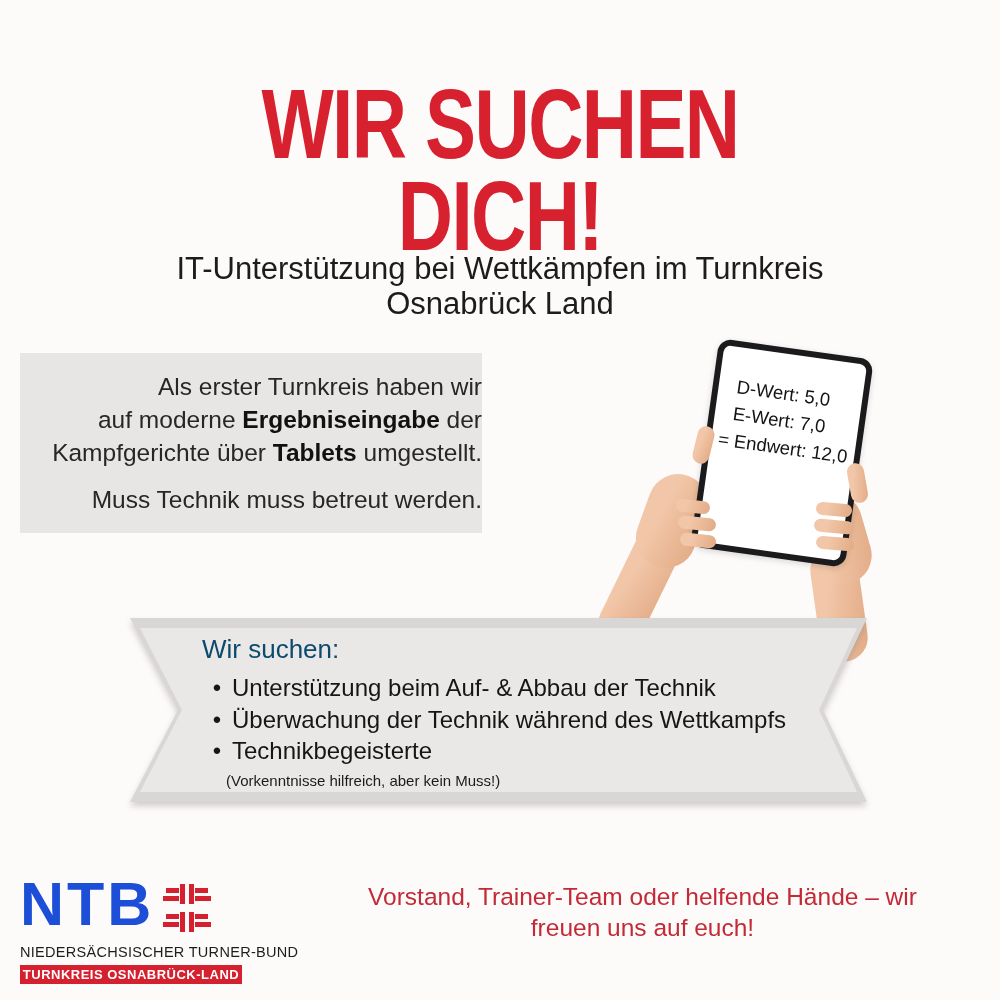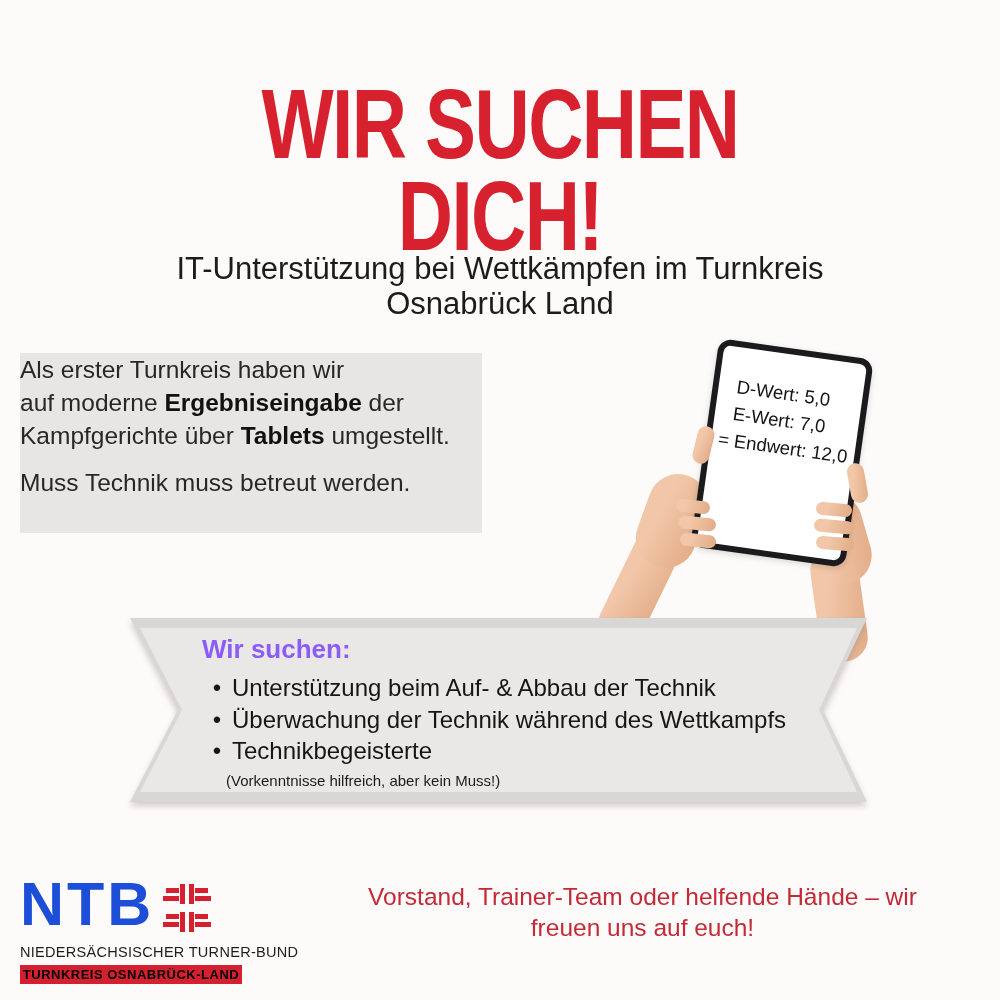--- a/index.html
+++ b/index.html
@@ -9,22 +9,22 @@
 
   
   .headline { position:absolute; top:30px; left:0; width:1000px; text-align:center;
               color:#d8212f; font-weight:bold; font-size:98px; line-height:0.94;
               letter-spacing:-2px; transform:scaleX(0.78); transform-origin:50% 0; }
   .subtitle { position:absolute; top:203px; left:0; width:1000px; text-align:center;
               color:#1c1c1c; font-size:31px; line-height:35px; font-weight:400; }
 
   
   .info-box { position:absolute; left:20px; top:305px; width:462px; height:180px;
-              background:#e8e6e5; text-align:left; color:#272727;
-              font-size:24.5px; line-height:33px; }
+              background:#e8e6e5; text-align:right; color:#272727;
+              font-size:24.5px; line-height:33px; padding-top:17px; }
   .info-box b { color:#111; }
   .info-box .para2 { margin-top:14px; }
 
   
   .scene { position:absolute; left:560px; top:270px; width:440px; height:340px; }
   .skin, .palm, .arm, .finger, .thumb { background:#edbfa0; }
   .arm, .palm, .finger, .thumb { position:absolute; border-radius:999px;
           background:linear-gradient(100deg,#f2c7a9 30%,#e3ad88 95%); }
   .arm-left    { left:58px;  top:197px; width:46px; height:136px; transform:rotate(26deg); z-index:1; }
   .arm-right   { left:255px; top:228px; width:48px; height:116px; transform:rotate(-8deg); z-index:1; }
@@ -48,34 +48,34 @@
   .g3 { left:256px; top:219px; width:38px; transform:rotate(5deg); }
 
   
   .ribbon-wrap { position:absolute; left:130px; top:570px; width:737px; height:184px;
                  z-index:6; filter:drop-shadow(0 4px 3px rgba(125,120,115,0.35)); }
   .ribbon-outer { position:absolute; inset:0; background:#d9d7d5;
                  clip-path:polygon(0 0,100% 0,calc(100% - 44px) 50%,100% 100%,0 100%,48px 50%); }
   .ribbon-inner { position:absolute; inset:10px; background:#eae8e7;
                  clip-path:polygon(0 0,100% 0,calc(100% - 38px) 50%,100% 100%,0 100%,42px 50%); }
   .ribbon-content { position:absolute; left:72px; top:16px; width:620px; color:#141414; }
-  .ribbon-heading { font-size:26px; font-weight:bold; color:#8b5cf6; }
+  .ribbon-heading { font-size:26px; font-weight:normal; color:#0c4a6e; }
   .ribbon-list { margin-top:7px; }
   .ribbon-item { display:flex; font-size:24px; line-height:31.5px; color:#161616; }
   .ribbon-item .dot { width:30px; text-align:center; flex:0 0 30px; }
   .ribbon-note { margin-left:24px; font-size:15px; line-height:25px; color:#1b1b1b; margin-top:1px; }
 
   
   .logo { position:absolute; left:20px; top:828px; width:260px; }
   .logo-row { display:flex; align-items:flex-start; }
   .logo-acronym { font-size:61px; font-weight:bold; color:#1d4ed8; letter-spacing:3px;
                   line-height:56px; }
   .logo-mark { margin-left:8px; margin-top:6px; }
   .logo-org { font-size:14.5px; color:#1d1d1d; letter-spacing:0.3px; margin-top:6px; white-space:nowrap; }
-  .logo-region { margin-top:5px; width:222px; height:19px; background:#d5202f; color:#000000;
+  .logo-region { margin-top:5px; width:222px; height:19px; background:#d5202f; color:#ffffff;
                  font-size:13px; font-weight:bold; letter-spacing:0.5px;
                  display:flex; align-items:center; justify-content:center; }
 
   
   .footer { position:absolute; left:320px; top:833px; width:645px; text-align:center;
             color:#c32a36; font-size:24.5px; line-height:31px; }
   .footer .contact { font-weight:bold; font-size:24px; }
 </style>
 </head>
 <body>

